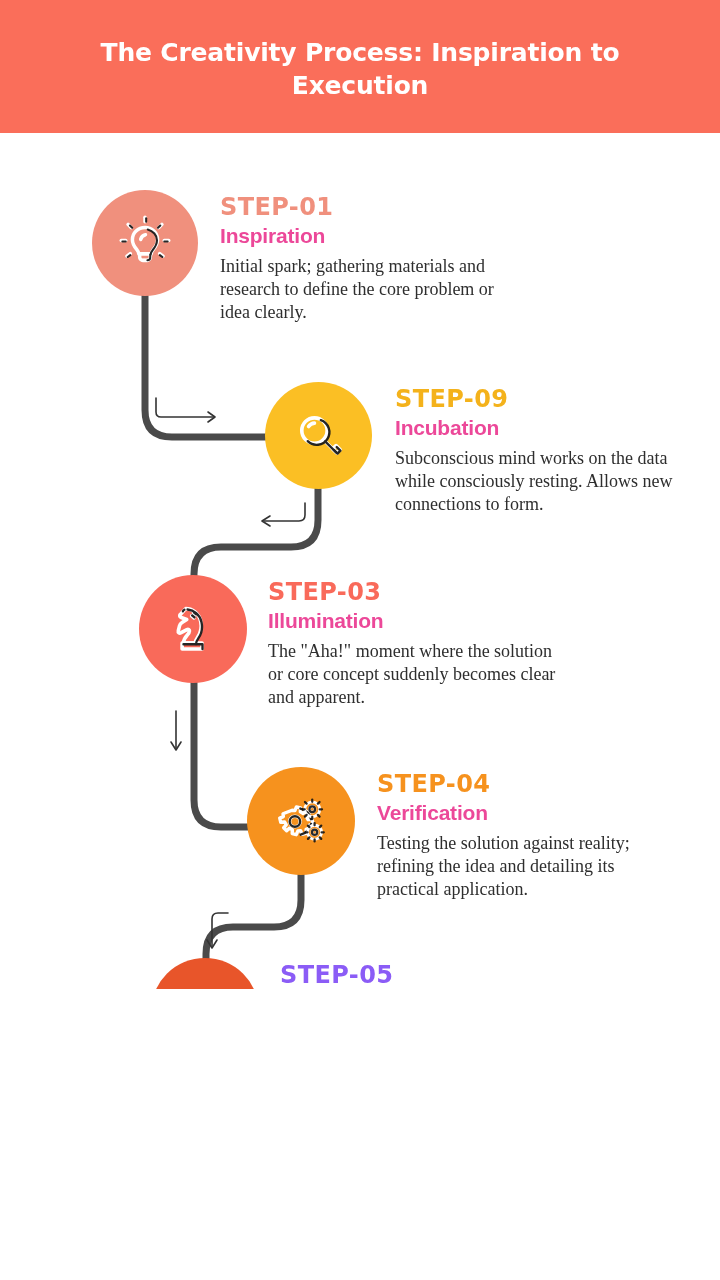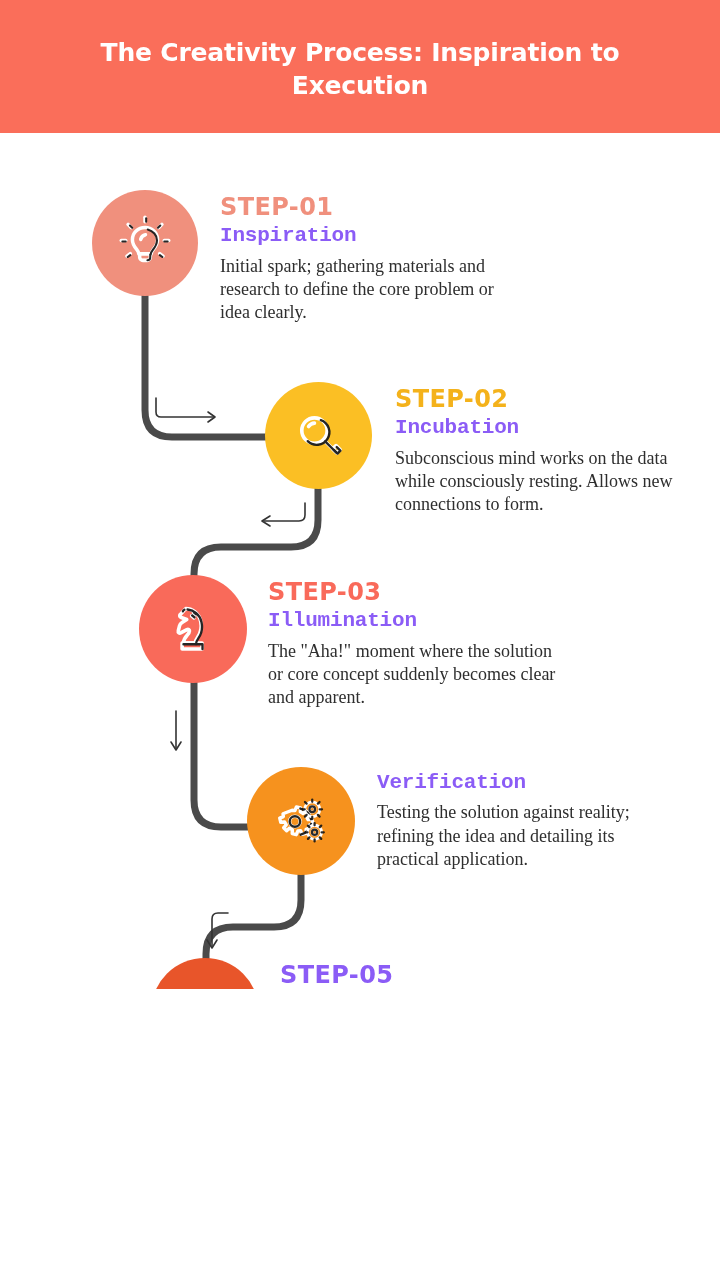--- a/index.html
+++ b/index.html
@@ -53,23 +53,23 @@
 
   .txt{position:absolute;}
   .step-label{
     font-family:"DejaVu Sans","Liberation Sans",sans-serif;
     font-size:24px;font-weight:bold;
     letter-spacing:0.4px;
     margin:0 0 4px 0;
     line-height:1.1;
   }
   .step-title{
-    font-family:Liberation Mono, monospace;
+    font-family:Liberation Sans, sans-serif;
     font-size:21px;font-weight:bold;
-    color:#8b5cf6;
+    color:#ec4899;
     margin:0 0 6px 0;
     line-height:1.15;
     letter-spacing:-0.2px;
   }
   .step-desc{
     font-family:"Liberation Serif","DejaVu Serif",serif;
     font-size:18px;
     color:#2e2e2e;
     line-height:1.30;
     margin:0;
@@ -202,21 +202,21 @@
           </g>
           <g fill="none" stroke="#141414" stroke-width="2.6" stroke-linecap="round" stroke-linejoin="round" opacity="0.92">
             <path d="M34 14.5a14 14 0 1 1-14.4 23.2"></path>
             <path d="M38.8 37.9 L51 50.2"></path>
             <path d="M48.4 47.4l4 4 3.2-3.2-4-4"></path>
           </g>
         </svg>
       </span>
     </div>
     <div class="txt">
-      <p class="step-label" style="color:#F4B21B;">STEP-02</p>
+      <p class="step-label" style="color:#F4B21B;">STEP-09</p>
       <p class="step-title">Incubation</p>
       <p class="step-desc">Subconscious mind works on the data while consciously resting. Allows new connections to form.</p>
     </div>
   </div>
 
   <div class="step" id="step-3">
     <div class="circle" style="background:#F96A5A;">
       <span>
         <svg width="58" height="58" viewBox="0 0 64 64" xmlns="http://www.w3.org/2000/svg">
           <g fill="none" stroke="#ffffff" stroke-width="4" stroke-linecap="round" stroke-linejoin="round">
@@ -271,20 +271,21 @@
             <circle cx="46.5" cy="44" r="2.8"></circle>
           </g>
           <g fill="none" stroke="#141414" stroke-width="2.4" stroke-linejoin="round" stroke-linecap="round" opacity="0.9">
             <path d="M46.5 36.5v-2.3M52 38.5l1.6-1.6M54 44h2.3M52 49.5l1.6 1.6M46.5 51.5v2.3M41 49.5l-1.6 1.6M39 44h-2.3M41 38.5l-1.6-1.6"></path>
             <circle cx="46.5" cy="44" r="2.8"></circle>
           </g>
         </svg>
       </span>
     </div>
     <div class="txt">
+      <p class="step-label" style="color:#F6921E;">STEP-04</p>
       <p class="step-title">Verification</p>
       <p class="step-desc">Testing the solution against reality; refining the idea and detailing its practical application.</p>
     </div>
   </div>
 
   <div class="step" id="step-5">
     <div class="circle" style="background:#E8552A;">
       <span>
         <svg width="60" height="60" viewBox="0 0 64 64" xmlns="http://www.w3.org/2000/svg">
           <g fill="none" stroke="#ffffff" stroke-width="4" stroke-linecap="round" stroke-linejoin="round">

